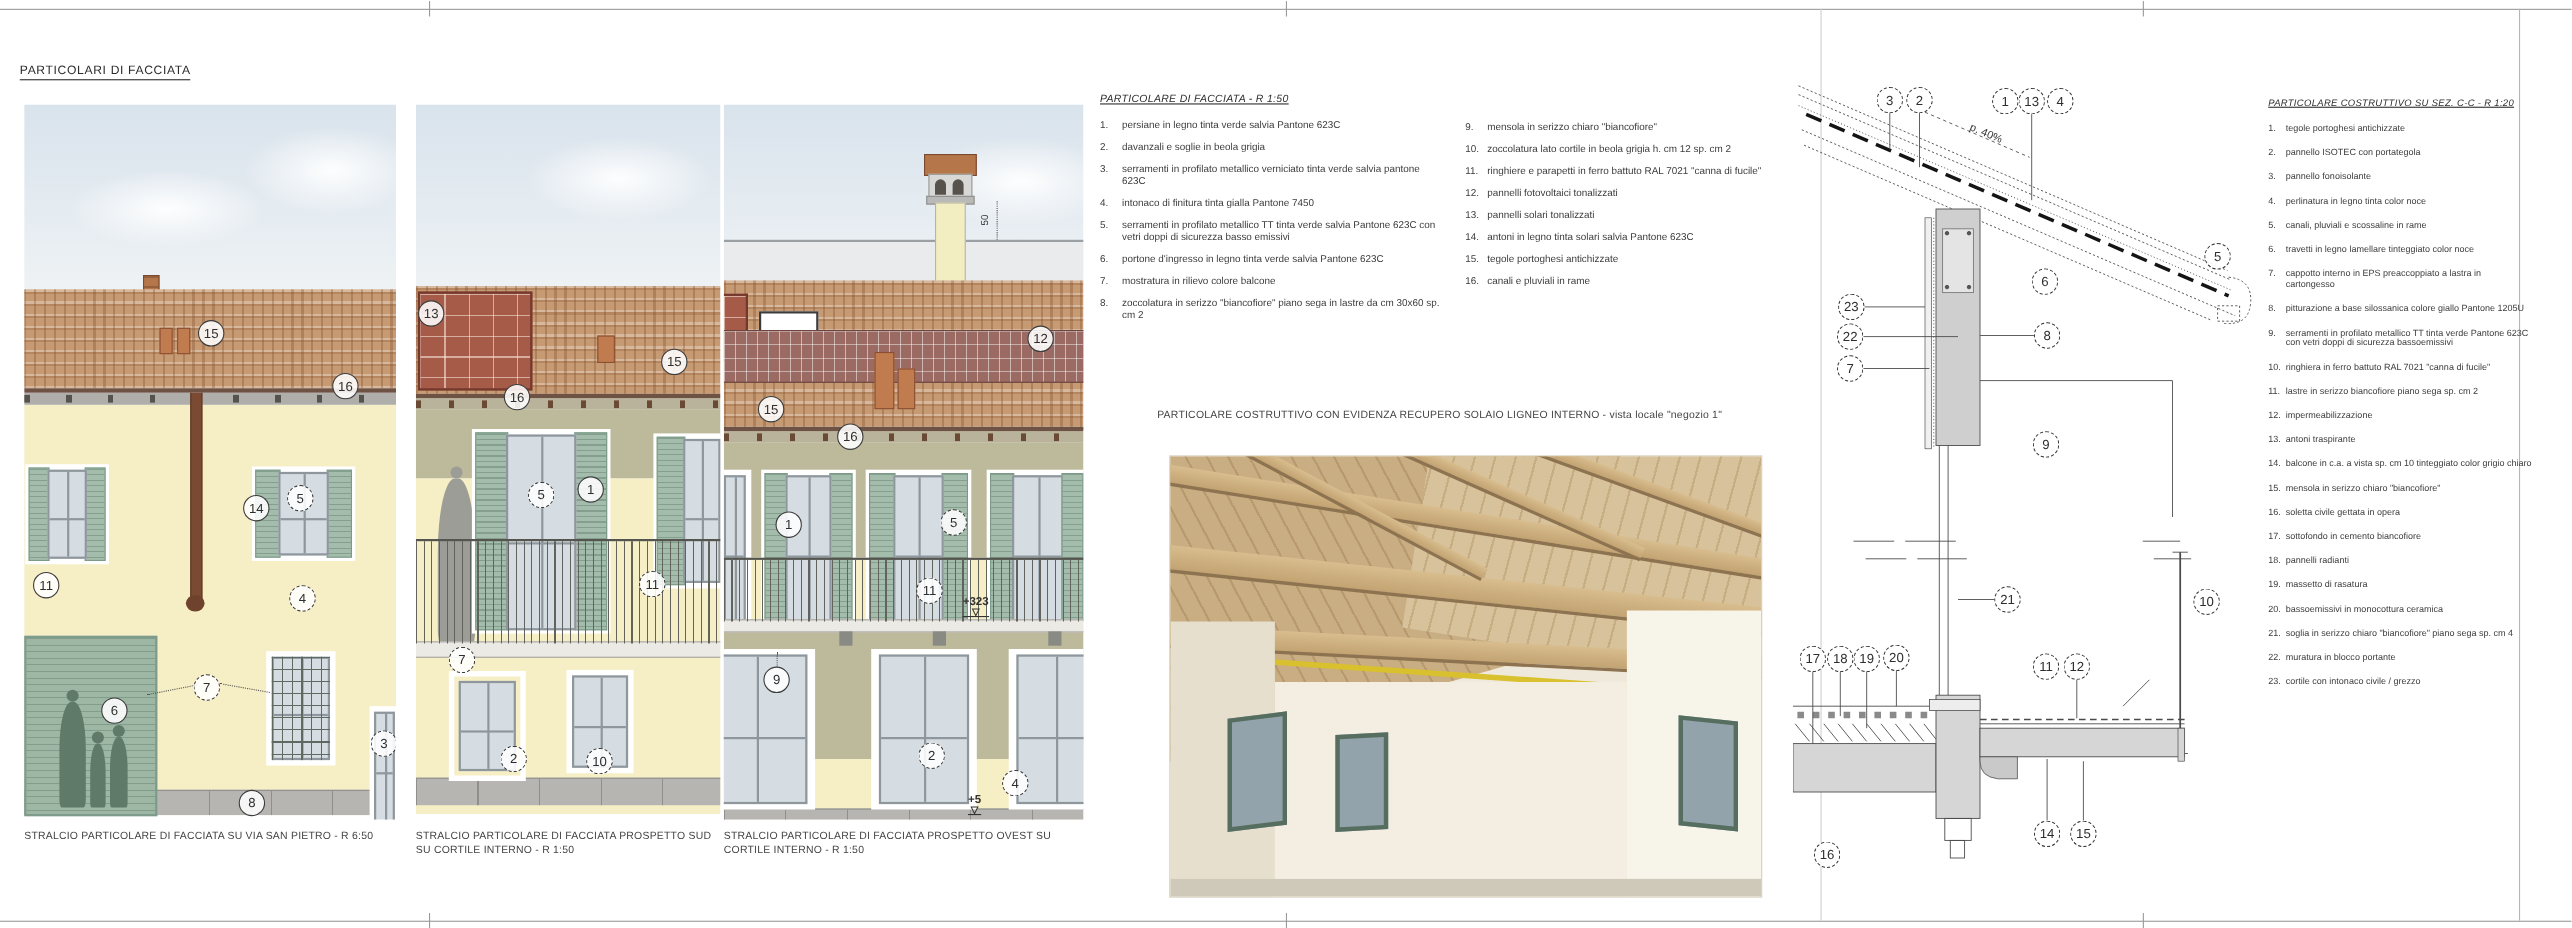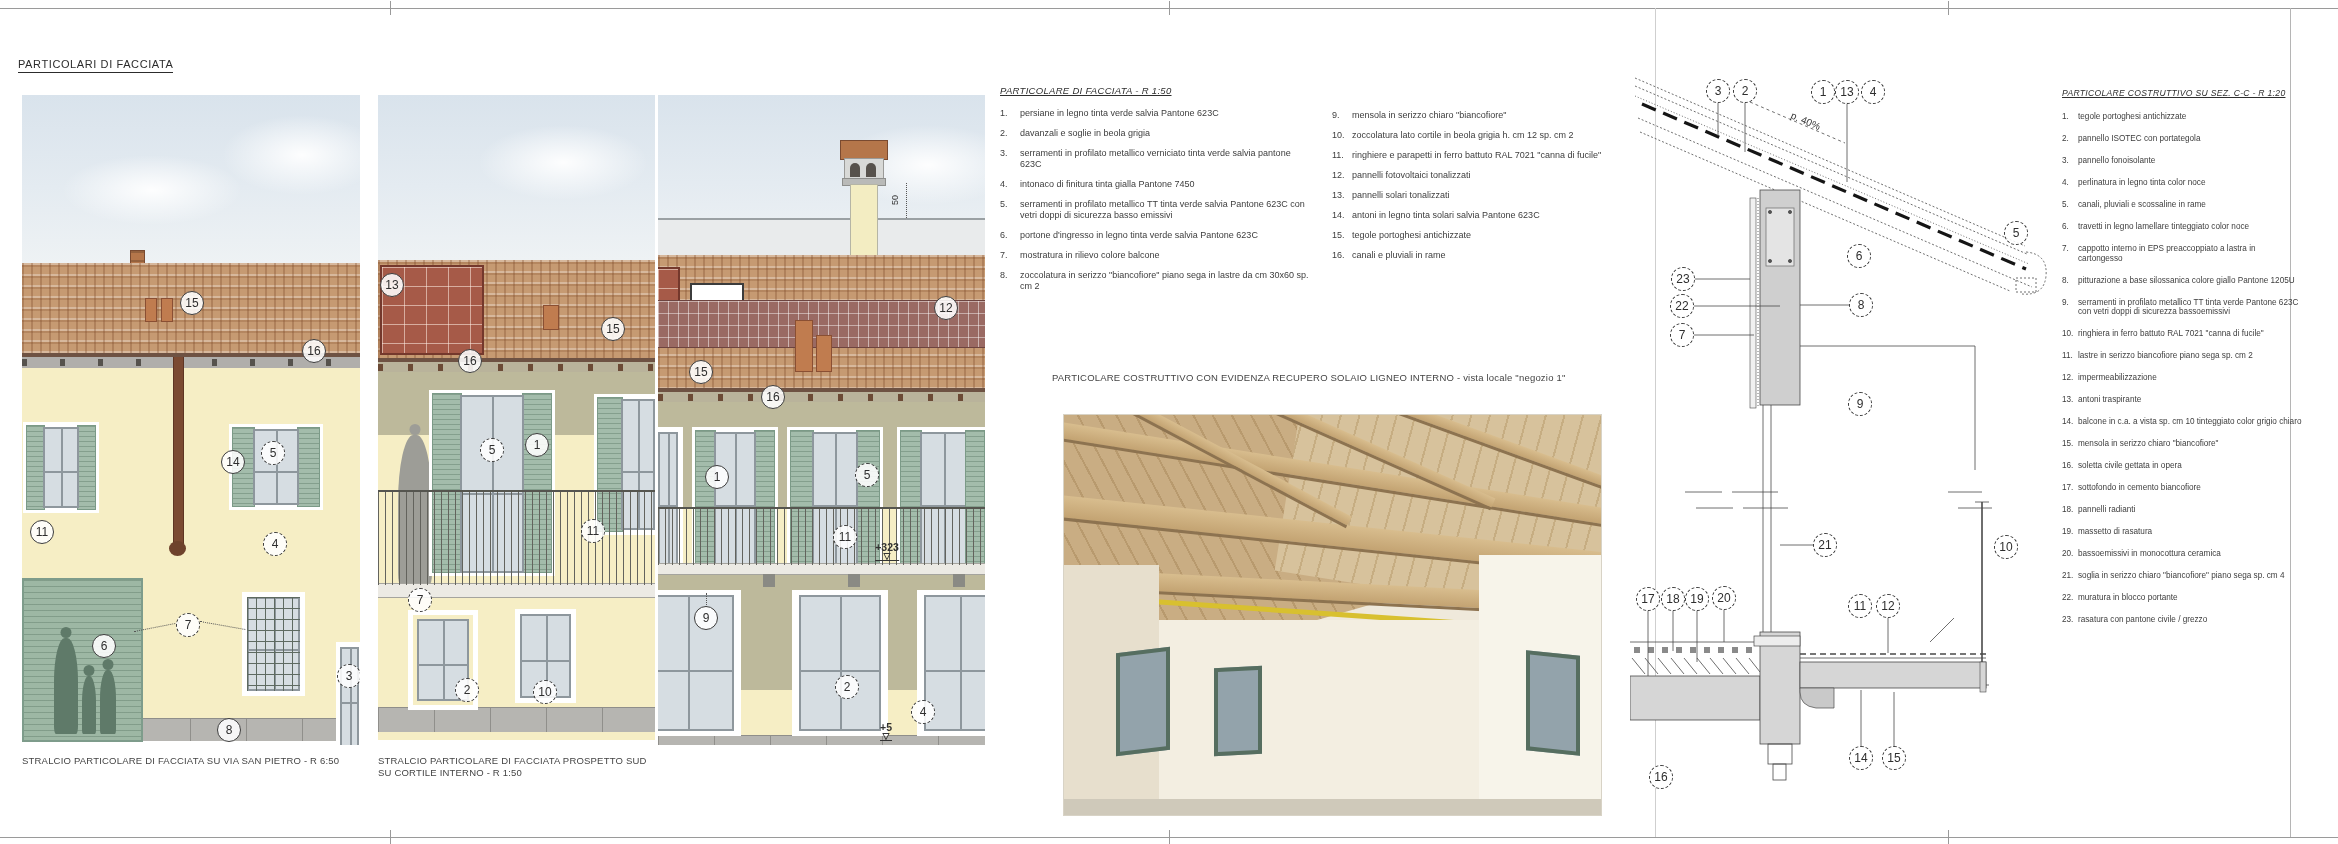--- a/index.html
+++ b/index.html
@@ -261,20 +261,21 @@
       <div class="callout" style="left: 115px; top: 302px;">16</div>
       <div class="callout" style="left: 59px; top: 382px;">1</div>
       <div class="callout dashed" style="left: 209px; top: 380px;">5</div>
       <div class="callout dashed" style="left: 187px; top: 442px;">11</div>
       <div class="callout" style="left: 48px; top: 523px;">9</div>
       <div class="callout dashed" style="left: 189px; top: 592px;">2</div>
       <div class="callout dashed" style="left: 265px; top: 617px;">4</div>
       <div class="level" style="left: 229px; top: 447px;">+323</div>
       <div class="level" style="left: 228px; top: 627px;">+5</div>
     </div>
+  <div class="drawing-caption" style="left:658px;top:755px;width:330px">STRALCIO PARTICOLARE DI FACCIATA PROSPETTO OVEST SU CORTILE INTERNO - R 1:50</div>
 
   <div class="abs" style="left:1000px;top:85px;width:310px">
     <p class="legend-title">PARTICOLARE DI FACCIATA - R 1:50</p>
     <div>
         <div class="lg-item">
           <span class="lg-num">1.</span>
           <span class="lg-txt">persiane in legno tinta verde salvia Pantone 623C</span>
         </div>
         <div class="lg-item">
           <span class="lg-num">2.</span>
@@ -525,18 +526,18 @@
         <div class="lg-item">
           <span class="lg-num">21.</span>
           <span class="lg-txt">soglia in serizzo chiaro "biancofiore" piano sega sp. cm 4</span>
         </div>
         <div class="lg-item">
           <span class="lg-num">22.</span>
           <span class="lg-txt">muratura in blocco portante</span>
         </div>
         <div class="lg-item">
           <span class="lg-num">23.</span>
-          <span class="lg-txt">rasatura con pantone civile / grezzo</span>
+          <span class="lg-txt">cortile con intonaco civile / grezzo</span>
         </div>
       </div>
   </div>
 
 </div>
 
 </body></html>

